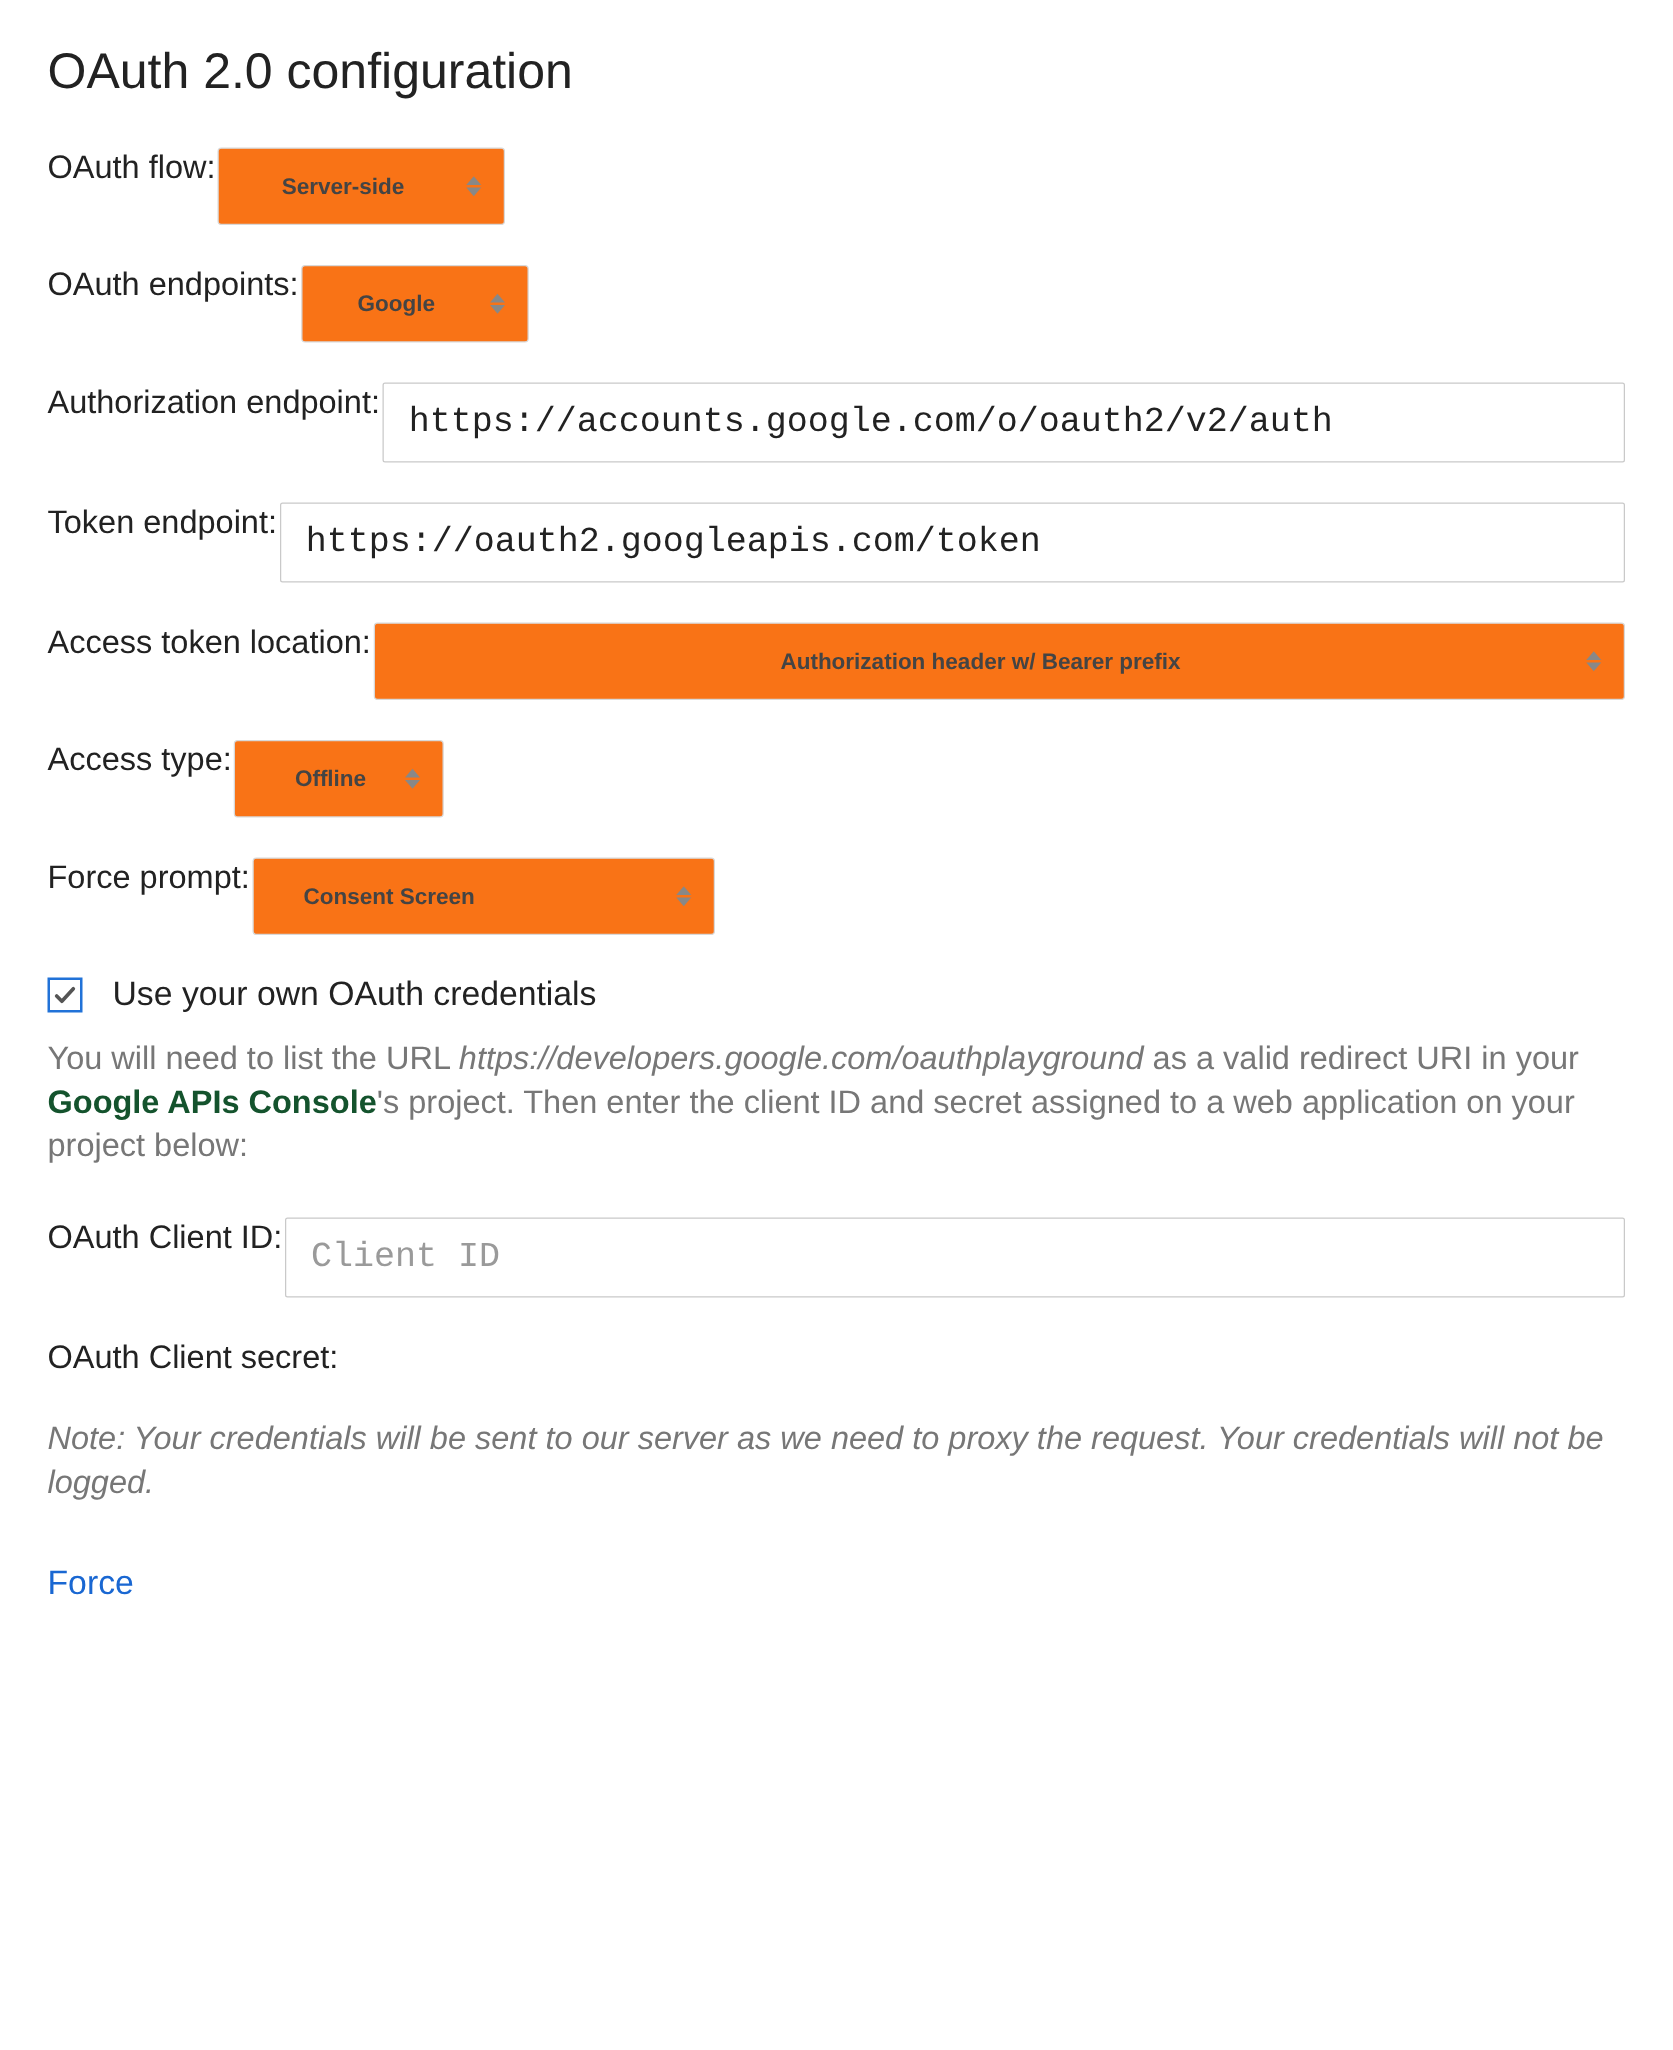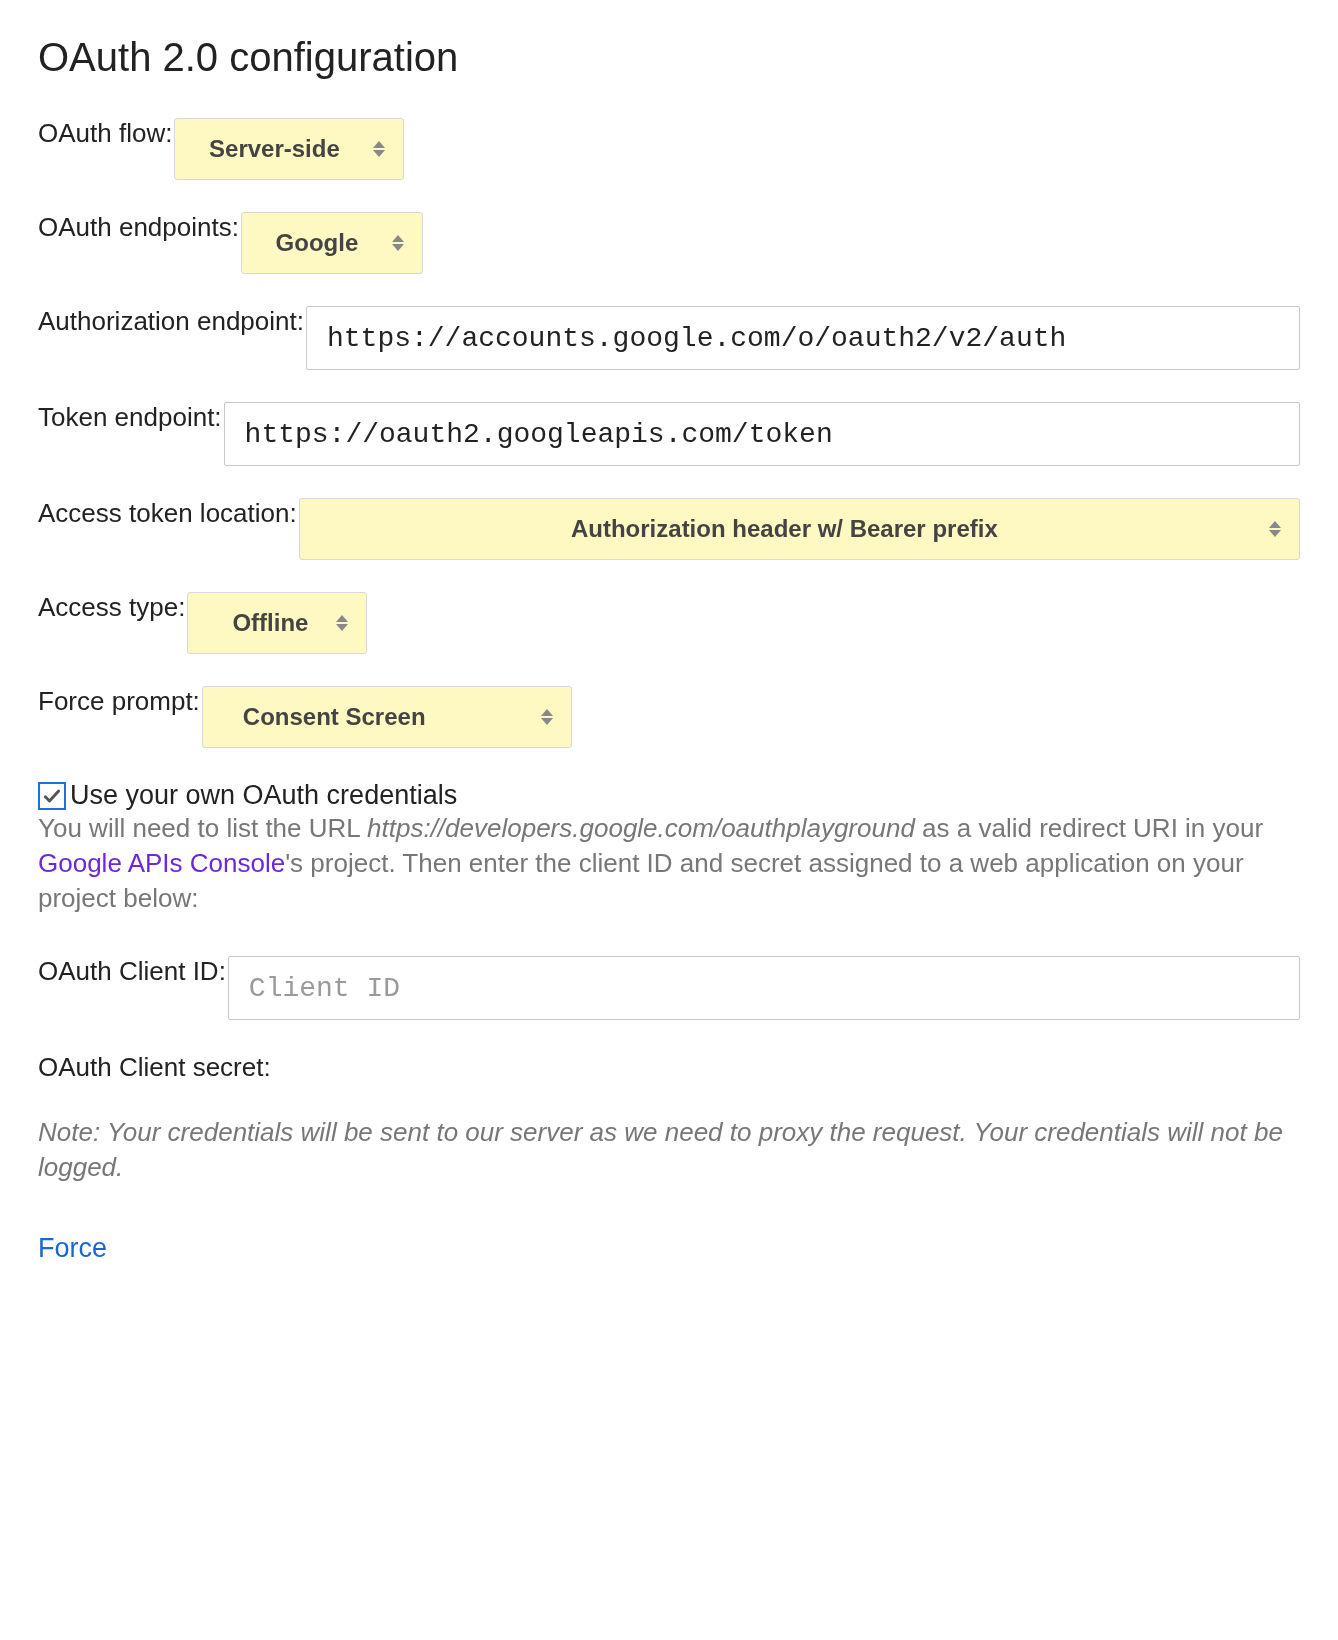--- a/index.html
+++ b/index.html
@@ -30,26 +30,26 @@
     .label {
       color: #222;
       font-size: 26px;
       white-space: nowrap;
     }
     .select-box {
       position: relative;
       display: inline-flex;
       align-items: center;
       justify-content: center;
-      background: #fef9c3;
+      background: #f97316;
       border: 1px solid #d8d8d8;
       border-radius: 3px;
       height: 62px;
       padding: 0 58px 0 28px;
-      font-size: 24px;
+      font-size: 18px;
       font-weight: bold;
       color: #444;
       cursor: pointer;
       user-select: none;
     }
     .select-box .caret {
       position: absolute;
       right: 18px;
       top: 50%;
       transform: translateY(-50%);
@@ -81,22 +81,22 @@
       min-width: 0;
       background: #fff;
       font-family: Liberation Mono, monospace;
     }
     input.text-field::placeholder {
       color: #9a9a9a;
     }
     .checkbox-row {
       display: flex;
       align-items: center;
-      gap: 4px;
-      margin-bottom: 0;
+      gap: 24px;
+      margin-bottom: 18px;
       margin-top: 8px;
     }
     .checkbox-box {
       width: 28px;
       height: 28px;
       border: 2px solid #2172d8;
       display: flex;
       align-items: center;
       justify-content: center;
       cursor: pointer;
@@ -113,22 +113,23 @@
     .help-text {
       color: #777;
       font-size: 26px;
       line-height: 1.35;
       margin-bottom: 40px;
     }
     .help-text .url-italic {
       font-style: italic;
     }
     .help-text .link {
-      color: #6d28d9;
-      cursor: pointer;
+      color: #14532d;
+      cursor: pointer;
+      font-weight: bold;
     }
     .note-text {
       color: #777;
       font-style: italic;
       font-size: 26px;
       line-height: 1.35;
       margin-top: 12px;
       margin-bottom: 48px;
     }
     .close-link {

